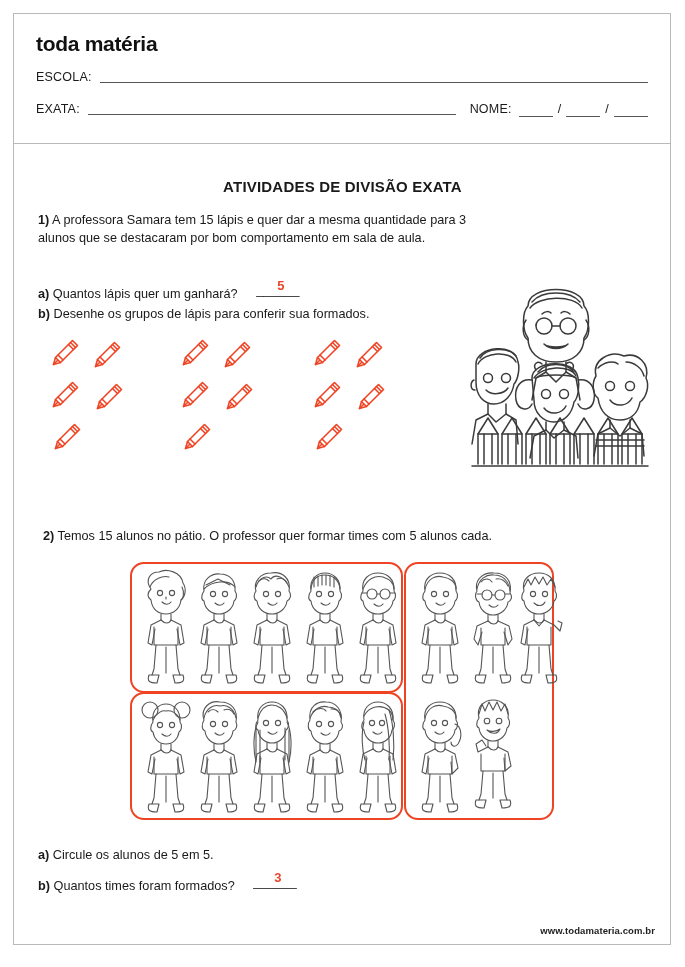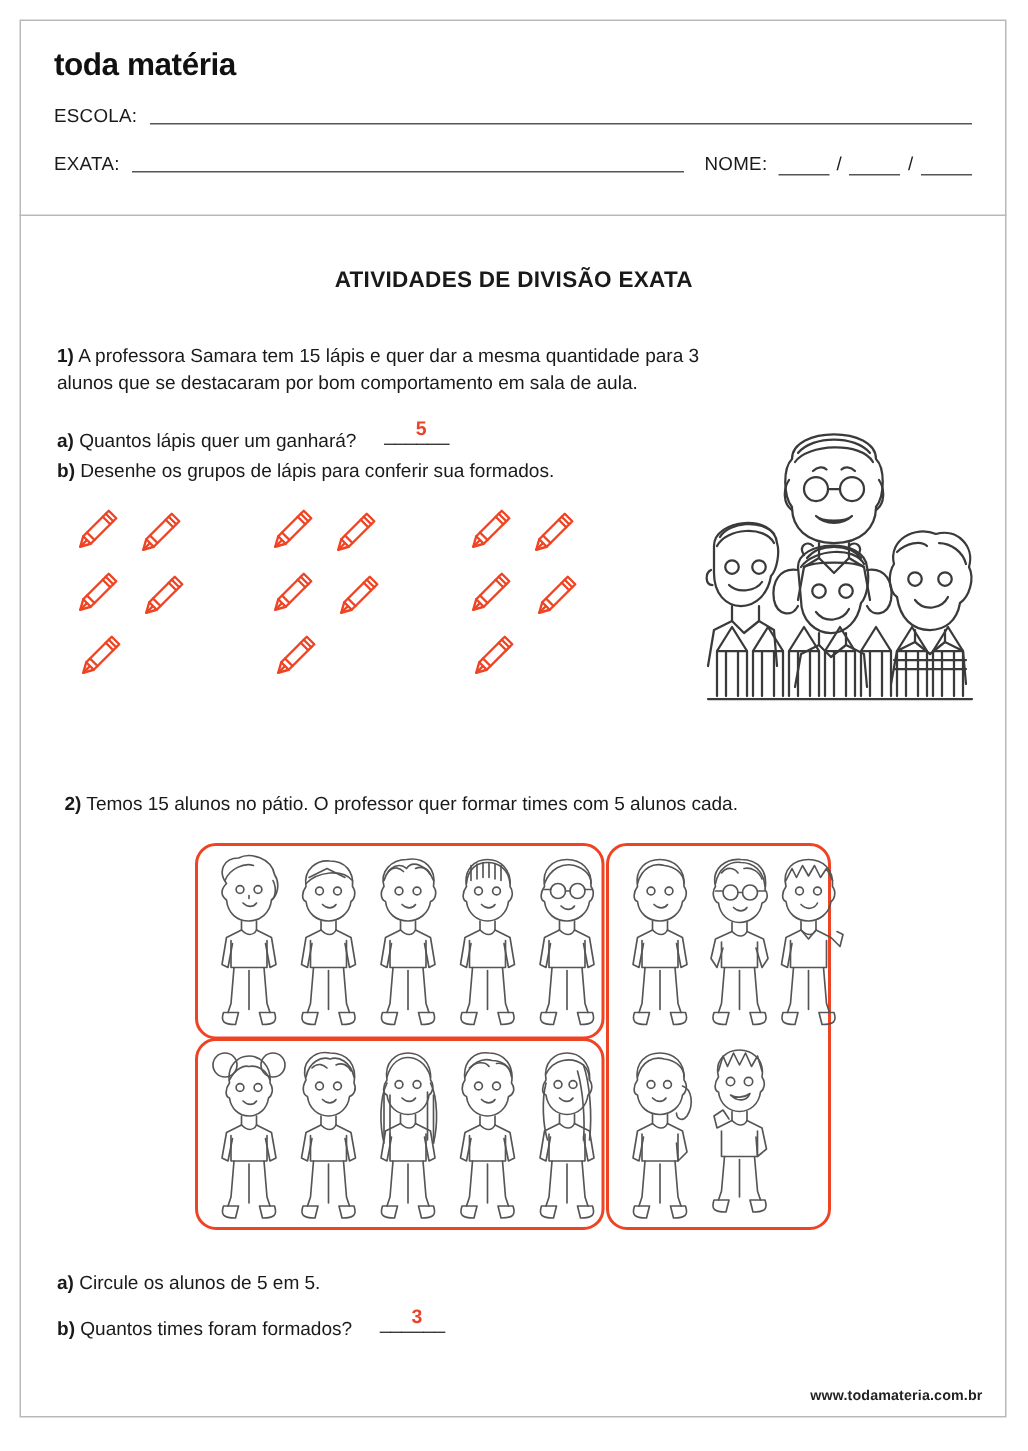--- a/index.html
+++ b/index.html
@@ -97,21 +97,21 @@
   
   .q-text {
     position: absolute;
     font-size: 12.7px;
     line-height: 17.5px;
     color: #1a1a1a;
   }
   .q-num { font-weight: bold; }
   .sub-label { font-weight: bold; }
 
-  .q1-body  { left: 38px; top: 212px; width: 430px; margin-top: 17px; }
+  .q1-body  { left: 38px; top: 212px; width: 430px; }
   .q1-a     { left: 38px; top: 284px; width: 420px; }
   .q1-b     { left: 38px; top: 306px; width: 420px; }
   .q2-body  { left: 43px; top: 528px; width: 600px; }
   .q2-a     { left: 38px; top: 847px; width: 420px; }
   .q2-b     { left: 38px; top: 876px; width: 430px; }
 
   .answer-wrap {
     position: relative;
     display: inline-block;
     width: 62px;

